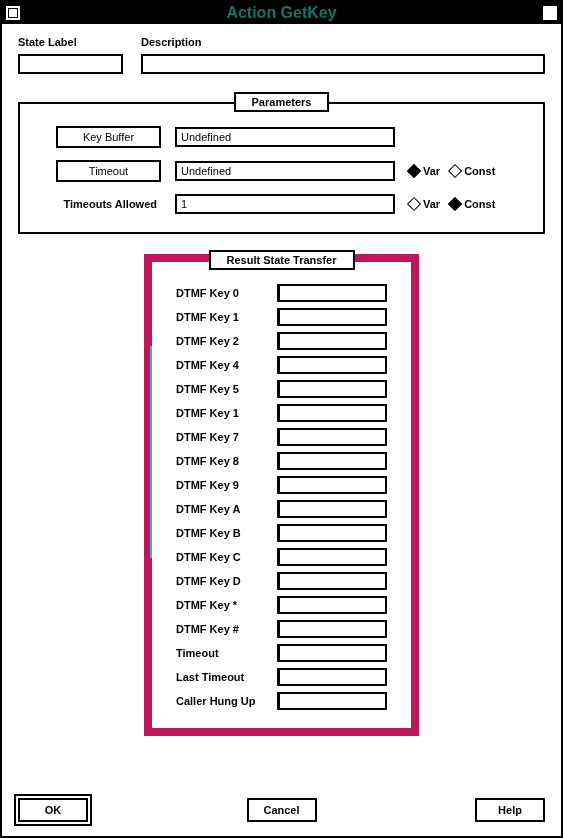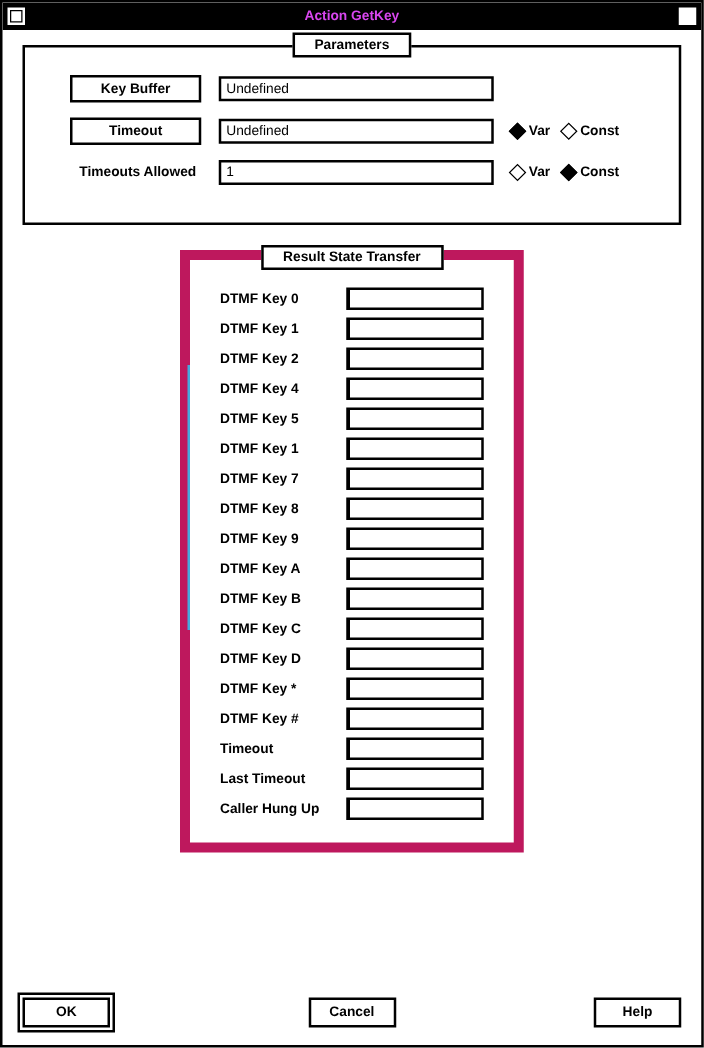--- a/index.html
+++ b/index.html
@@ -9,24 +9,24 @@
     background: #fff;
     font-family: Arial, Helvetica, sans-serif;
     font-size: 11px;
     width: 563px;
     height: 838px;
     border: 2px solid #000;
     position: relative;
   }
   .titlebar {
     background: #000;
-    color: #d946ef;
+    color: #0f766e;
     text-align: center;
     font-weight: bold;
-    font-size: 11px;
+    font-size: 16px;
     height: 22px;
     line-height: 22px;
     position: relative;
   }
   .titlebar-left, .titlebar-right {
     position: absolute;
     top: 4px;
     width: 14px;
     height: 14px;
     background: #fff;
@@ -82,28 +82,28 @@
     font-weight: bold;
     font-size: 11px;
     white-space: nowrap;
   }
   .param-row {
     display: flex;
     align-items: center;
     margin-bottom: 12px;
     gap: 14px;
   }
-  .param-row:last-child { margin-bottom: 12px; }
+  .param-row:last-child { margin-bottom: 0; }
   .param-label-btn {
     width: 105px;
     height: 22px;
     border: 2px solid #000;
     text-align: center;
     line-height: 18px;
-    font-weight: bold;
+    font-weight: normal;
     font-size: 11px;
     background: #fff;
   }
   .param-label-plain {
     width: 105px;
     text-align: right;
     font-weight: bold;
     font-size: 11px;
     padding-right: 4px;
   }
@@ -200,20 +200,30 @@
 <body>
 
 <div class="titlebar">
   <div class="titlebar-left"></div>
   <span>Action GetKey</span>
   <div class="titlebar-right"></div>
 </div>
 
 <div class="content">
 
+  <div class="top-row">
+    <div class="col1">
+      <span class="label">State Label</span>
+      <input class="text-input" value="" style="">
+    </div>
+    <div class="col2">
+      <span class="label">Description</span>
+      <input class="text-input" value="" style="">
+    </div>
+  </div>
 
   <div class="group">
     <div class="group-title">Parameters</div>
     <div id="param-rows">
         <div class="param-row">
           <div class="param-label-btn">Key Buffer</div>
           <input class="param-input" value="Undefined" style="">
         </div>
         <div class="param-row">
           <div class="param-label-btn">Timeout</div>

